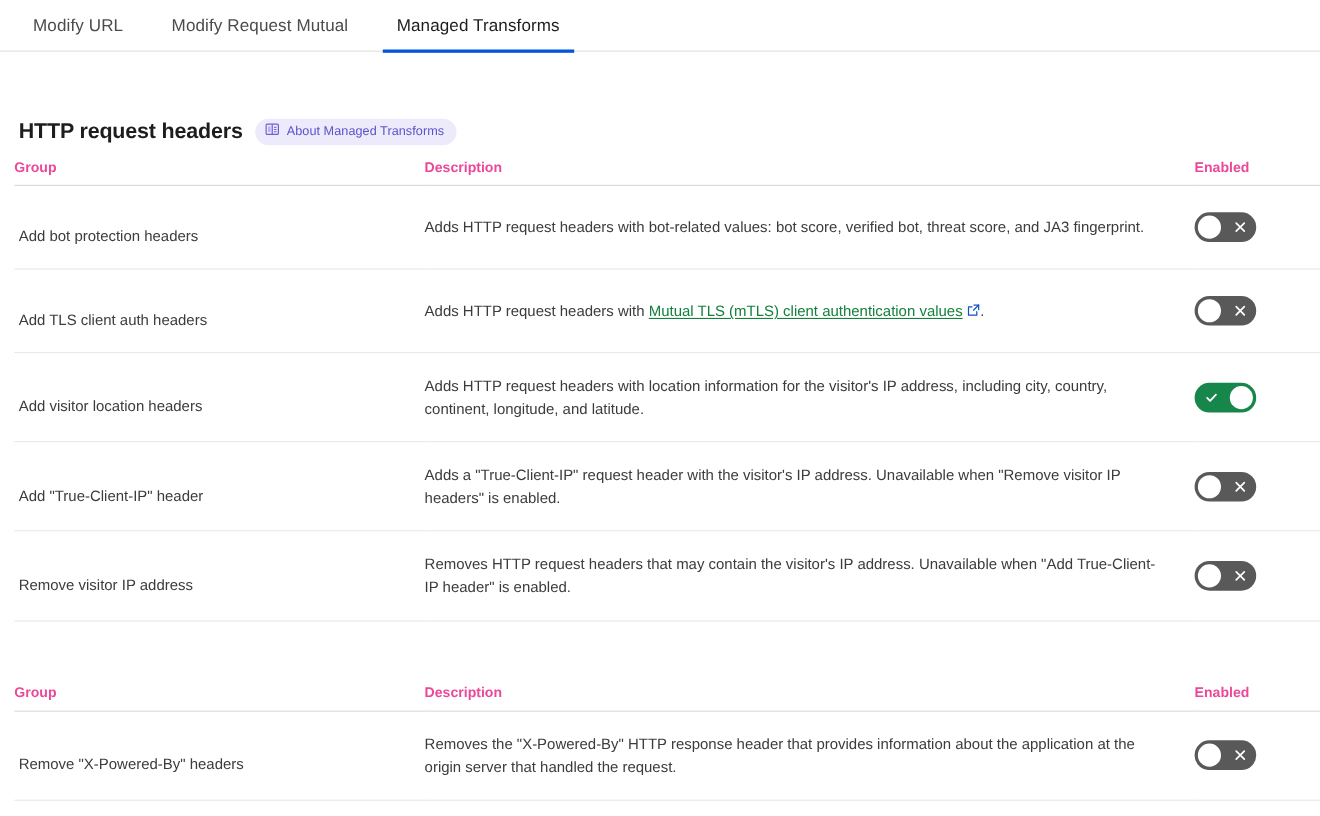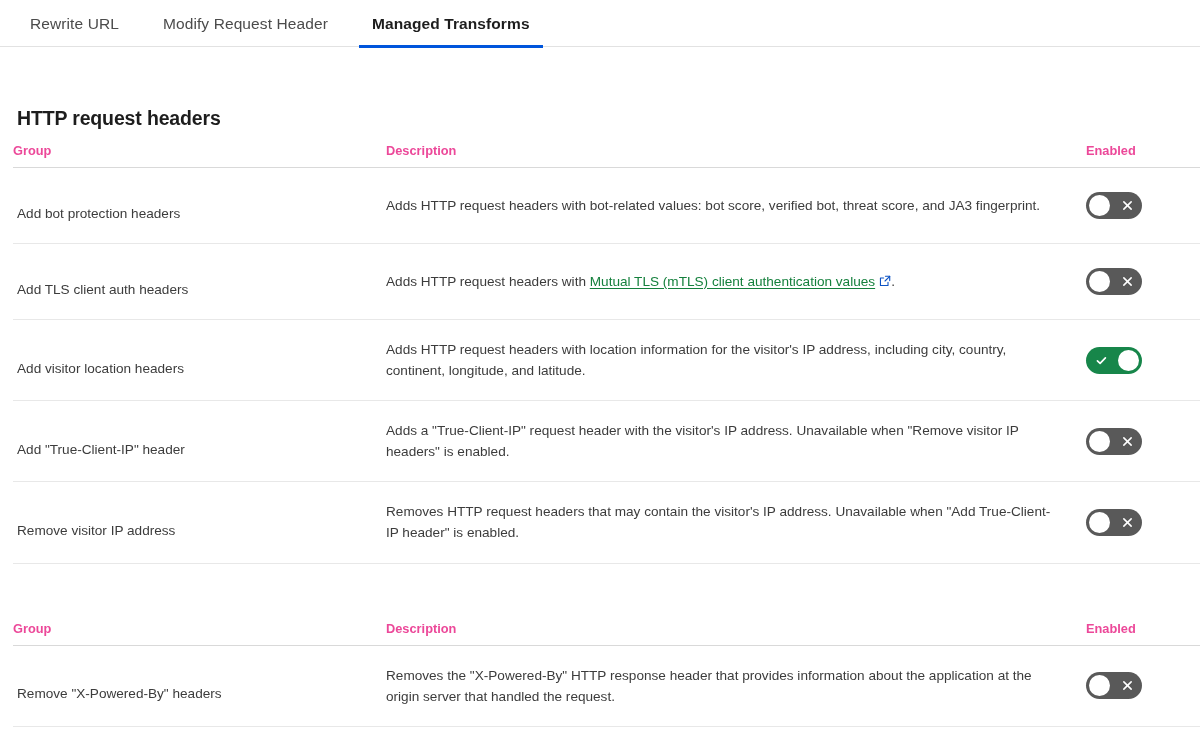--- a/index.html
+++ b/index.html
@@ -31,21 +31,21 @@
     font-size: 15.5px;
     color: #4b4b4b;
     padding: 15px 0 14px 0;
     margin-right: 44px;
     cursor: pointer;
     white-space: nowrap;
     letter-spacing: 0.1px;
   }
   .tab.active {
     color: #1d1d1d;
-    font-weight: 700;
+    font-weight: 400;
   }
   .tab.active::after {
     content: "";
     position: absolute;
     left: -13px;
     right: -13px;
     bottom: -1px;
     height: 3px;
     background: #0055dc;
   }
@@ -159,32 +159,45 @@
   .toggle.off .mark { right: 2px; }
   .toggle.on  .mark { left: 2px; }
 
   .spacer-lg { height: 44px; }
   .pre-table { height: 13px; }
 </style>
 </head>
 <body>
 
 <div class="tabbar">
-  <div class="tab">Rewrite URL</div>
-  <div class="tab">Modify Request Header</div>
+  <div class="tab">Modify URL</div>
+  <div class="tab">Modify Request Mutual</div>
   <div class="tab active">Managed Transforms</div>
 </div>
 
 <div class="spacer-lg"></div>
 
 <div class="section">
 
   <div class="section-head">
     <div class="section-title">HTTP request headers</div>
 
+    <div class="doc-badge">
+      <span class="book-icon">
+        <svg width="13" height="13" viewBox="0 0 14 14" fill="none" xmlns="http://www.w3.org/2000/svg">
+          <rect x="1" y="2" width="12" height="10" rx="1.2" stroke="#6a61d4" stroke-width="1.2"></rect>
+          <line x1="7" y1="2.4" x2="7" y2="11.6" stroke="#6a61d4" stroke-width="1.2"></line>
+          <line x1="8.6" y1="5" x2="11.2" y2="5" stroke="#6a61d4" stroke-width="1.1"></line>
+          <line x1="8.6" y1="7.2" x2="11.2" y2="7.2" stroke="#6a61d4" stroke-width="1.1"></line>
+          <line x1="8.6" y1="9.4" x2="11.2" y2="9.4" stroke="#6a61d4" stroke-width="1.1"></line>
+          <rect x="2.8" y="4.2" width="2.6" height="5.6" fill="#b9b2ee"></rect>
+        </svg>
+      </span>
+      <span class="doc-badge-label">About Managed Transforms</span>
+    </div>
   </div>
 
   <div class="pre-table"></div>
 
   <table class="mt">
     <colgroup>
       <col class="col-group">
         <col class="col-desc">
         <col class="col-enab">
     </colgroup>

